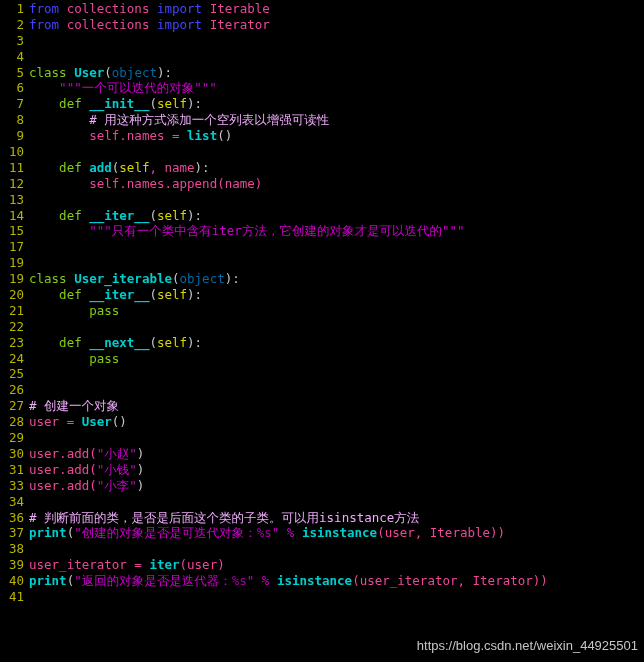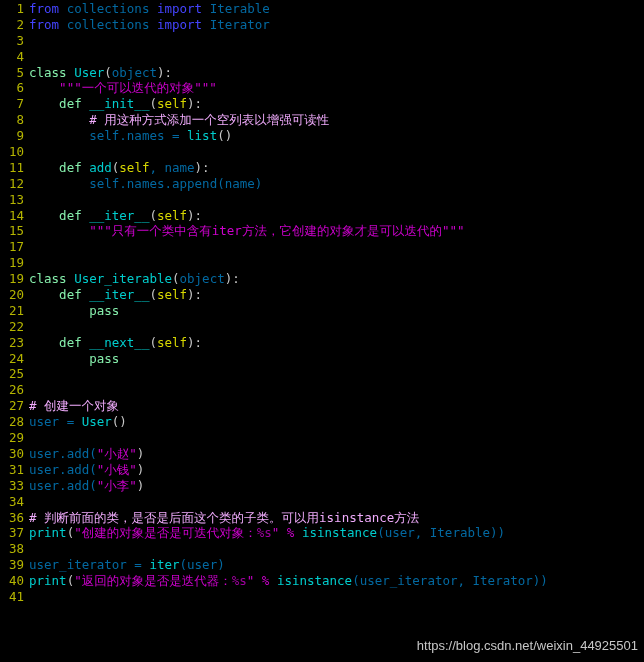--- a/index.html
+++ b/index.html
@@ -47,23 +47,23 @@
   }
   .content {
     font-size: 12.5px;
     color: #c8c8c8;
     white-space: pre;
     flex: 1 1 auto;
     position: relative;
   }
   
   .kw      { color: #4444ff; }              
-  .kw2     { color: #86efac; margin-top: 27px; }              
-  .name    { color: #00cdcd; }              
-  .plain   { color: #0369a1; }
+  .kw2     { color: #84cc16; margin-top: 27px; }              
+  .name    { color: #00cdcd; font-weight: bold; }              
+  .plain   { color: #ec4899; }
   .punct   { color: #c8c8c8; }
   .self    { color: #d7d700; }
   .str     { color: #cd00cd; }
   .strfmt  { color: #a000a0; }
   .cmt     { color: #f0abfc; }
   .op      { color: #cd00cd; }
   .obj     { color: #0369a1; }
 
   
   .cursor-box {

